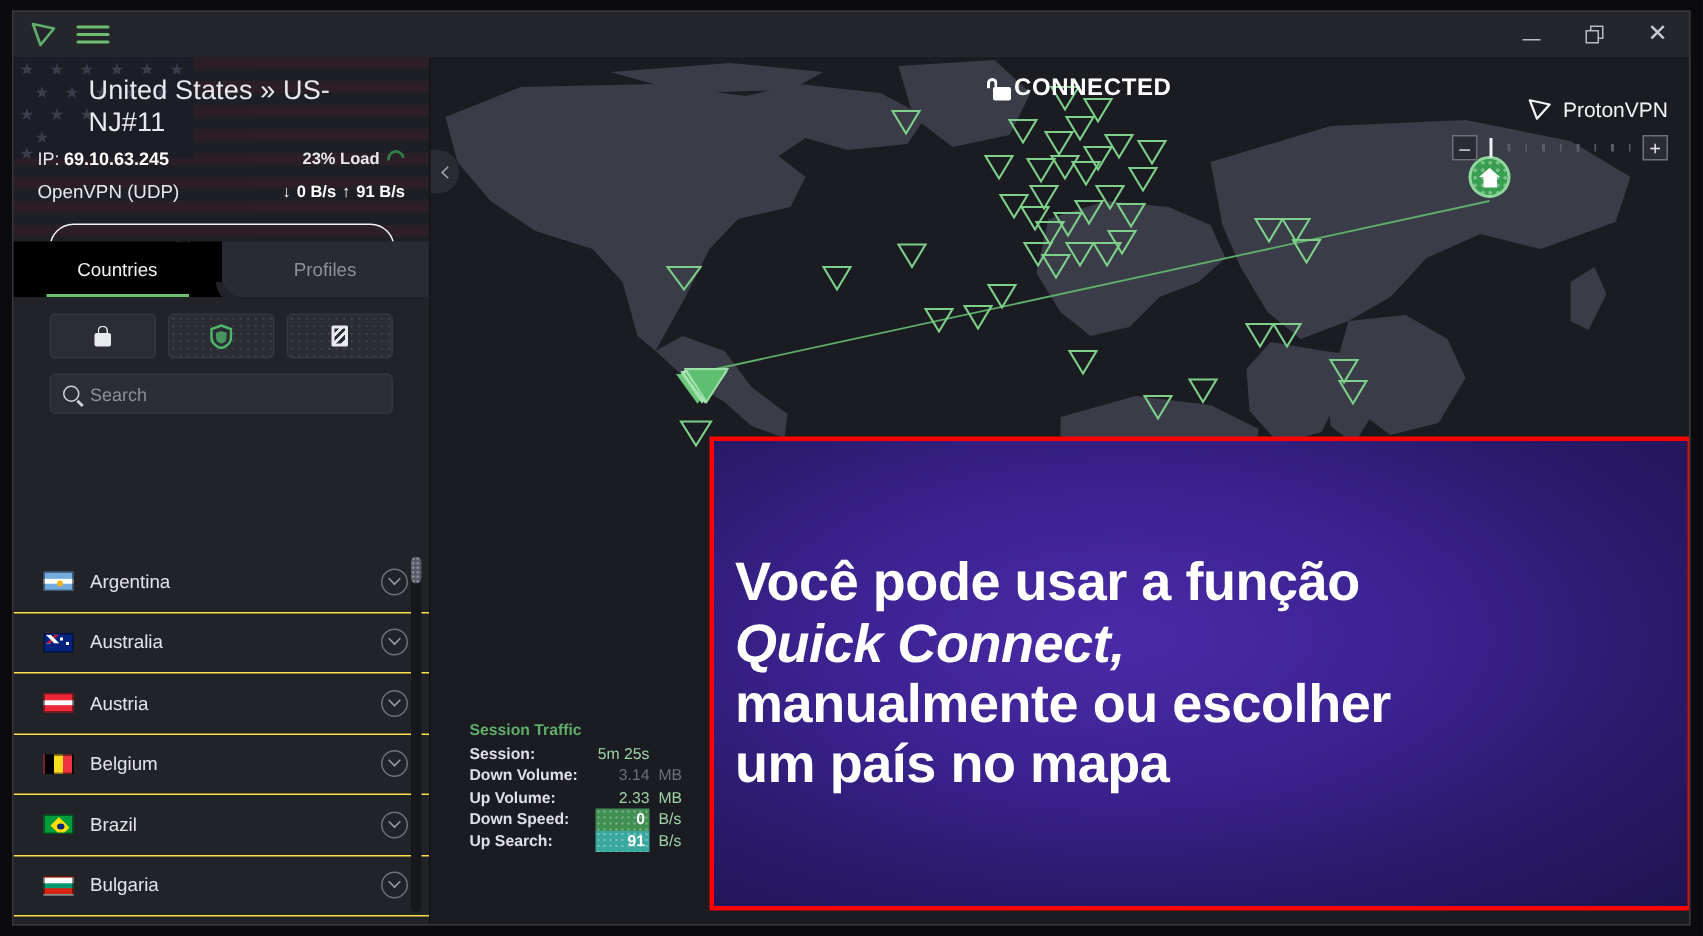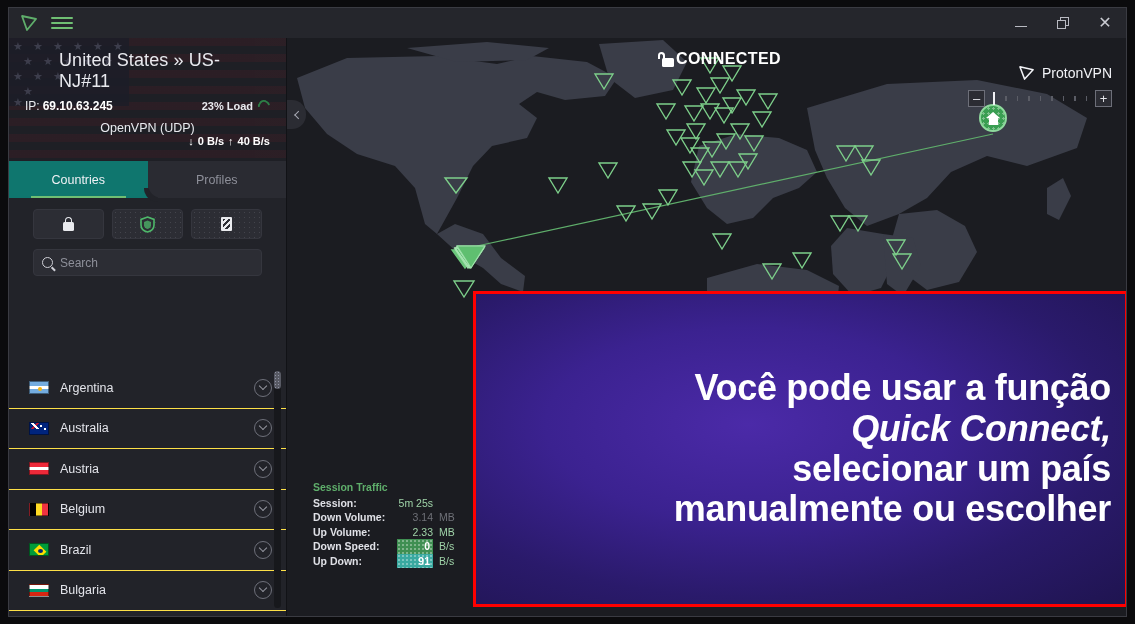--- a/index.html
+++ b/index.html
@@ -55,38 +55,38 @@
   .stars{ position:absolute; left:0; top:0; width:122px; height:70px; opacity:.55;}
   .conn-inner{ position:relative; padding:12px 16px 0 16px; }
   .srv-name{ color:#e8e9ee; font-size:18px; letter-spacing:.1px;margin-left:34px; }
   .row2{ display:flex; align-items:center; margin-top:7px; }
   .ip-lbl{ color:#e8e9ee; font-size:12px; }
   .ip-val{ color:#ffffff; font-size:12px; font-weight:bold; margin-left:3px;}
   .load{ margin-left:auto; display:flex; align-items:center; gap:5px; color:#e8e9ee; font-size:11px; font-weight:bold;}
   .arc{ width:12px; height:12px; border-radius:50%;
         border:2px solid #2d7d46; border-right-color:transparent; border-bottom-color:transparent;
         transform:rotate(35deg); }
-  .row3{ display:flex; align-items:center; margin-top:8px;flex-direction:column;}
+  .row3{ display:flex; align-items:center; margin-top:8px;}
   .proto{ color:#e8e9ee; font-size:12.5px;}
   .speeds{ margin-left:auto; display:flex; align-items:center; gap:4px; color:#ffffff; font-size:11px; font-weight:bold;}
   .arrw{ font-size:11px; }
   .disconnect{
     display:block; margin:14px auto 0 auto; width:230px; height:32px;
     border:1.6px solid #f2f3f6; border-radius:17px; background:transparent;
     color:#ffffff; font-size:13px; font-family:"Liberation Sans",sans-serif;
     cursor:pointer;
   }
 
   
   .tabs{ position:relative; height:37px; background:#2a2b32; display:flex; }
   .tab{
     flex:1; display:flex; align-items:center; justify-content:center;
     font-size:12.5px; color:#8d8f99; position:relative;
   }
-  .tab.active{ background:#0f766e; color:#f0f1f5; }
+  .tab.active{ background:#000000; color:#f0f1f5; }
   .tab.active:after{
     content:""; position:absolute; left:22px; right:22px; bottom:0; height:2px; background:#6fbf73;
   }
   .tab.active .cornL, .tab.active .cornR{
     position:absolute; bottom:0; width:14px; height:14px; background:#2a2b32;
   }
   .tab.active .cornR{ right:-14px; border-bottom-left-radius:14px; box-shadow:-4px 4px 0 0 #222329; background:transparent;}
 
   
   .filters{ display:flex; gap:8px; padding:11px 24px 0 24px; }
@@ -200,21 +200,21 @@
   .chip.up{ background-color:#39a9a0; }
   .axis-lbl{ position:absolute; left:186px; bottom:16px; color:#4c4e56; font-size:9.5px; z-index:3;}
   .axis-dots{ position:absolute; left:186px; right:22px; bottom:23px; height:1px; z-index:3;
     background-image:linear-gradient(to right,#3c3e46 0 2px, transparent 2px 5px); background-size:5px 1px;}
 
   
   .callout{
     position:absolute; left:464px; top:283px; width:655px; height:316px; z-index:20;
     border:3px solid #ff0000;
     background:radial-gradient(ellipse at 42% 42%, #4b2aa8 0%, #3b2290 38%, #2a1a6b 68%, #1f1450 100%);
-    display:flex; flex-direction:column; align-items:flex-end; justify-content:center;
+    display:flex; flex-direction:column; align-items:flex-start; justify-content:center;
     padding:6px 14px;
   }
   .callout p{
     color:#ffffff; font-weight:bold; font-size:36px; line-height:1.12; text-align:center;
     letter-spacing:-.3px;
   }
   .callout .ital{ font-style:italic; }
 </style>
 </head>
 <body>
@@ -280,21 +280,21 @@
             <span>23% Load</span>
             <span class="arc"></span>
           </span>
         </div>
         <div class="row3">
           <span class="proto">OpenVPN (UDP)</span>
           <span class="speeds">
             <span class="arrw">↓</span>
             <span>0 B/s</span>
             <span class="arrw">↑</span>
-            <span>40 B/s</span>
+            <span>91 B/s</span>
           </span>
         </div>
         <button class="disconnect">Disconnect</button>
       </div>
     </div>
 
     <div class="tabs">
       <div class="tab active">
         <span>Countries</span>
         <i class="cornR"></i>
@@ -547,28 +547,28 @@
             <span class="tlab">Up Volume:</span>
             <span class="tval"><span class="g-on">2.33</span></span>
             <span class="tunit g-on">MB</span>
           </div>
           <div class="trow">
             <span class="tlab">Down Speed:</span>
             <span class="tval"><span class="chip down">0</span></span>
             <span class="tunit g-on">B/s</span>
           </div>
           <div class="trow">
-            <span class="tlab">Up Down:</span>
+            <span class="tlab">Up Search:</span>
             <span class="tval"><span class="chip up">91</span></span>
             <span class="tunit g-on">B/s</span>
           </div>
         </div>
     </div>
   </div>
 
   <div class="callout">
     <p>Você pode usar a função</p>
     <p class="ital">Quick Connect,</p>
-    <p>selecionar um país</p>
     <p>manualmente ou escolher</p>
+    <p>um país no mapa</p>
   </div>
 
 </div>
 
 </body></html>

